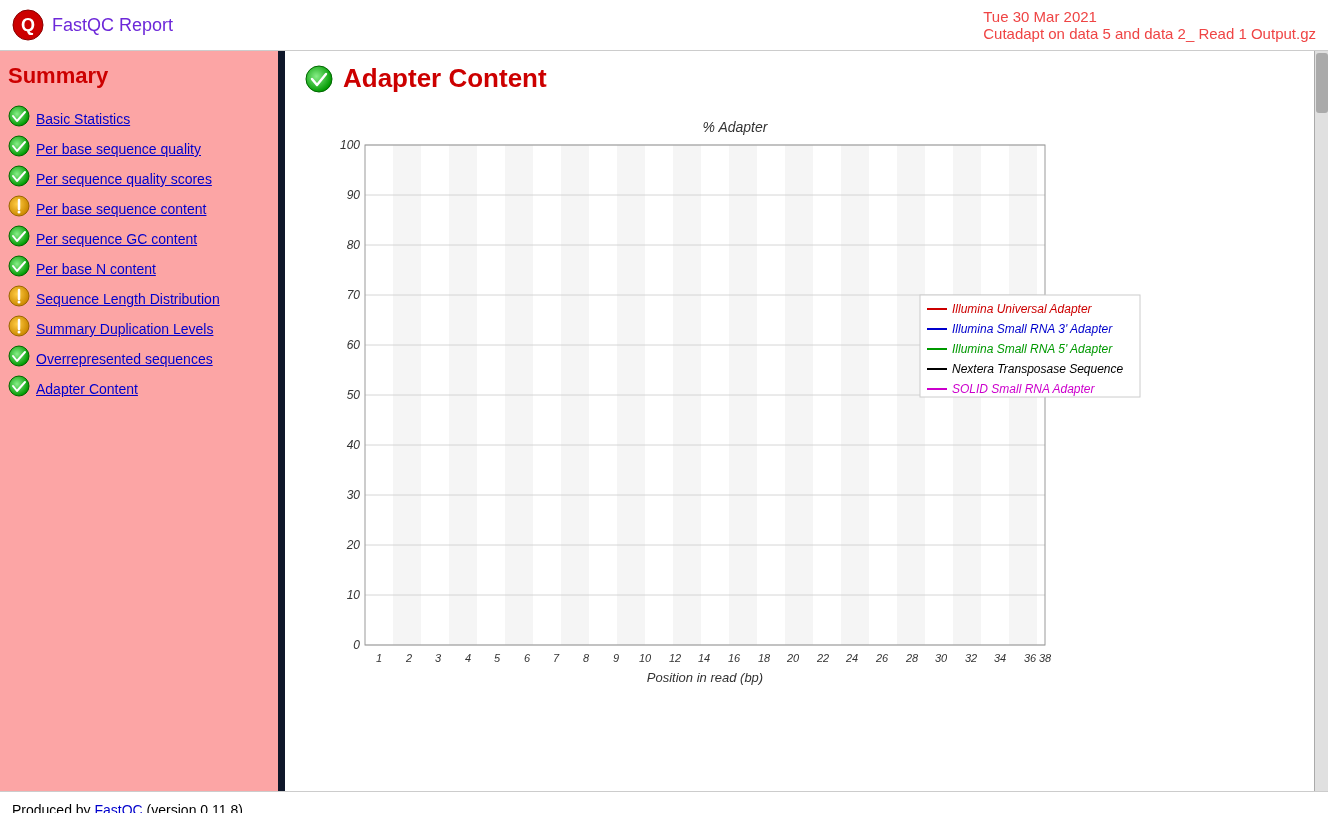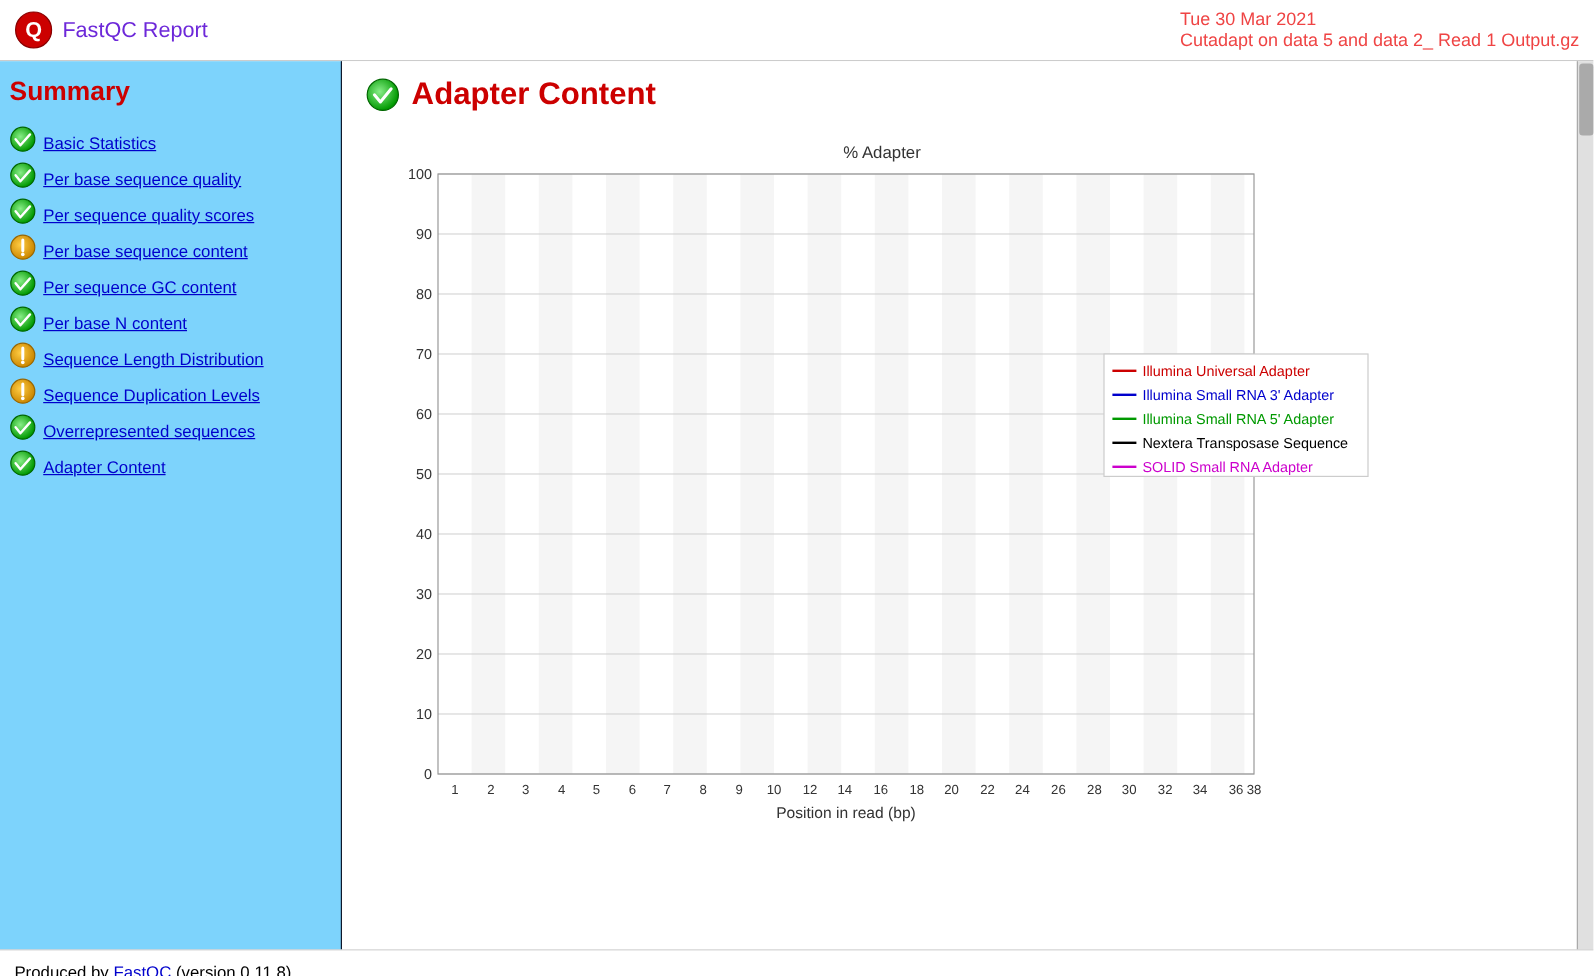--- a/index.html
+++ b/index.html
@@ -37,23 +37,23 @@
     
     #main-layout {
       display: flex;
       min-height: 740px;
     }
 
     
     #sidebar {
       width: 285px;
       min-width: 285px;
-      border-right: 1px solid #0f172a;
+      border-right: 7px solid #0f172a;
       padding: 12px 8px;
-      background: #7dd3fc;
+      background: #fca5a5;
     }
     #sidebar h2 {
       font-size: 22px;
       font-weight: bold;
       color: #cc0000;
       margin-bottom: 16px;
     }
     .nav-item {
       display: flex;
       align-items: flex-end;
@@ -84,20 +84,21 @@
     .section-title {
       font-size: 26px;
       font-weight: bold;
       color: #cc0000;
     }
 
     
     #chart-container {
       margin: 0 auto;
       position: relative;
+      font-style: italic;
     }
 
     
     #scrollbar {
       width: 14px;
       background: #e0e0e0;
       border-left: 1px solid #aaa;
       position: relative;
     }
     .scrollbar-thumb {
@@ -243,21 +244,21 @@
             <defs>
               <radialGradient id="grad-sequence-duplication-levels" cx="40%" cy="40%" r="60%">
                 <stop stop-color="#ffcc44" offset="0%"></stop>
                 <stop stop-color="#cc8800" offset="100%"></stop>
               </radialGradient>
             </defs>
             <circle cx="11" cy="11" r="10" fill="url(#grad-sequence-duplication-levels)" stroke="#996600" stroke-width="1"></circle>
             <line x1="11" y1="5" x2="11" y2="14" stroke="white" stroke-width="2.5" stroke-linecap="round"></line>
             <circle cx="11" cy="17" r="1.5" fill="white"></circle>
           </svg>
-          <a href="#">Sequence Duplication Levels</a>
+          <a href="#">Summary Duplication Levels</a>
         </div>
         <div class="nav-item">
           <svg width="22" height="22" viewBox="0 0 22 22">
             <defs>
               <radialGradient id="grad-overrepresented-sequences" cx="40%" cy="40%" r="60%">
                 <stop stop-color="#88ee88" offset="0%"></stop>
                 <stop stop-color="#009900" offset="100%"></stop>
               </radialGradient>
             </defs>
             <circle cx="11" cy="11" r="10" fill="url(#grad-overrepresented-sequences)" stroke="#006600" stroke-width="1"></circle>

